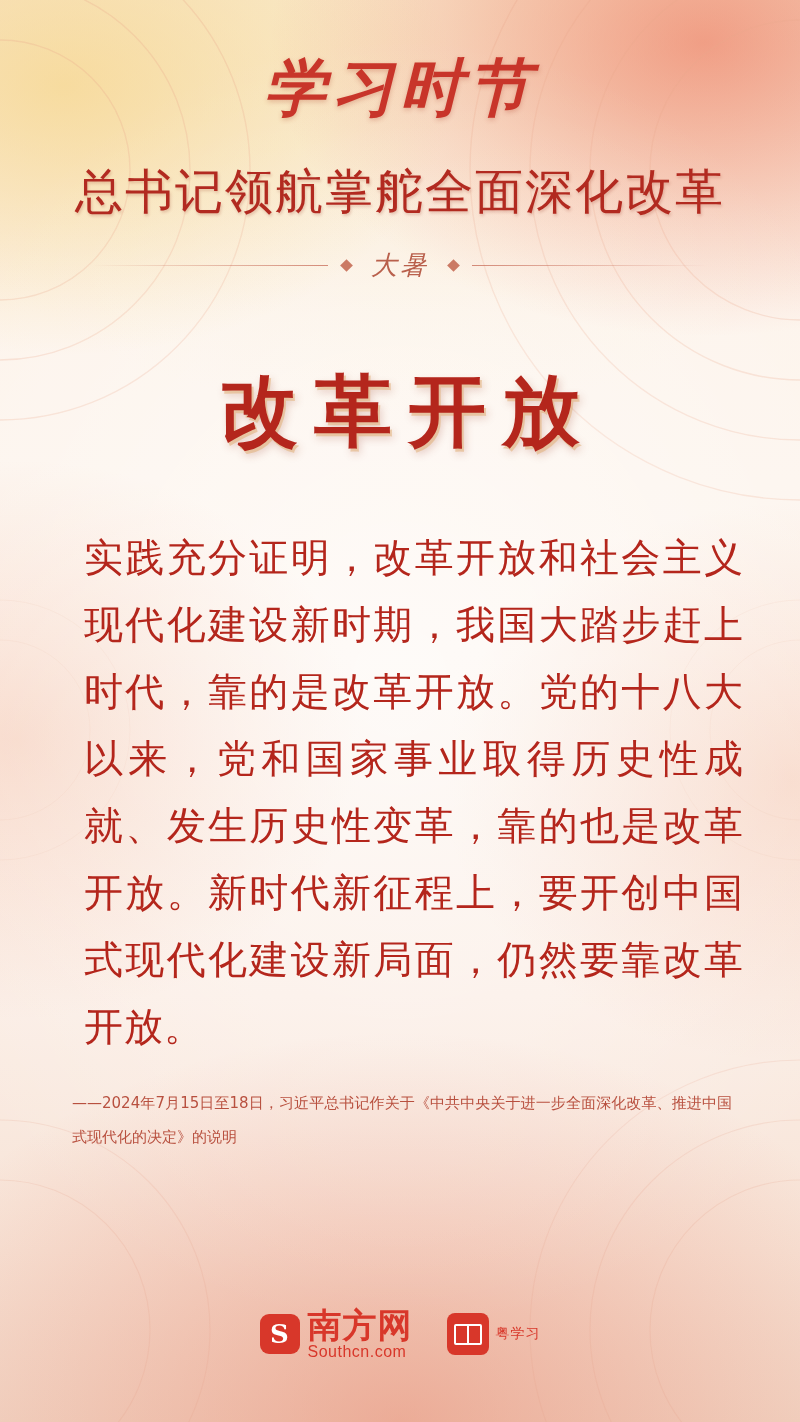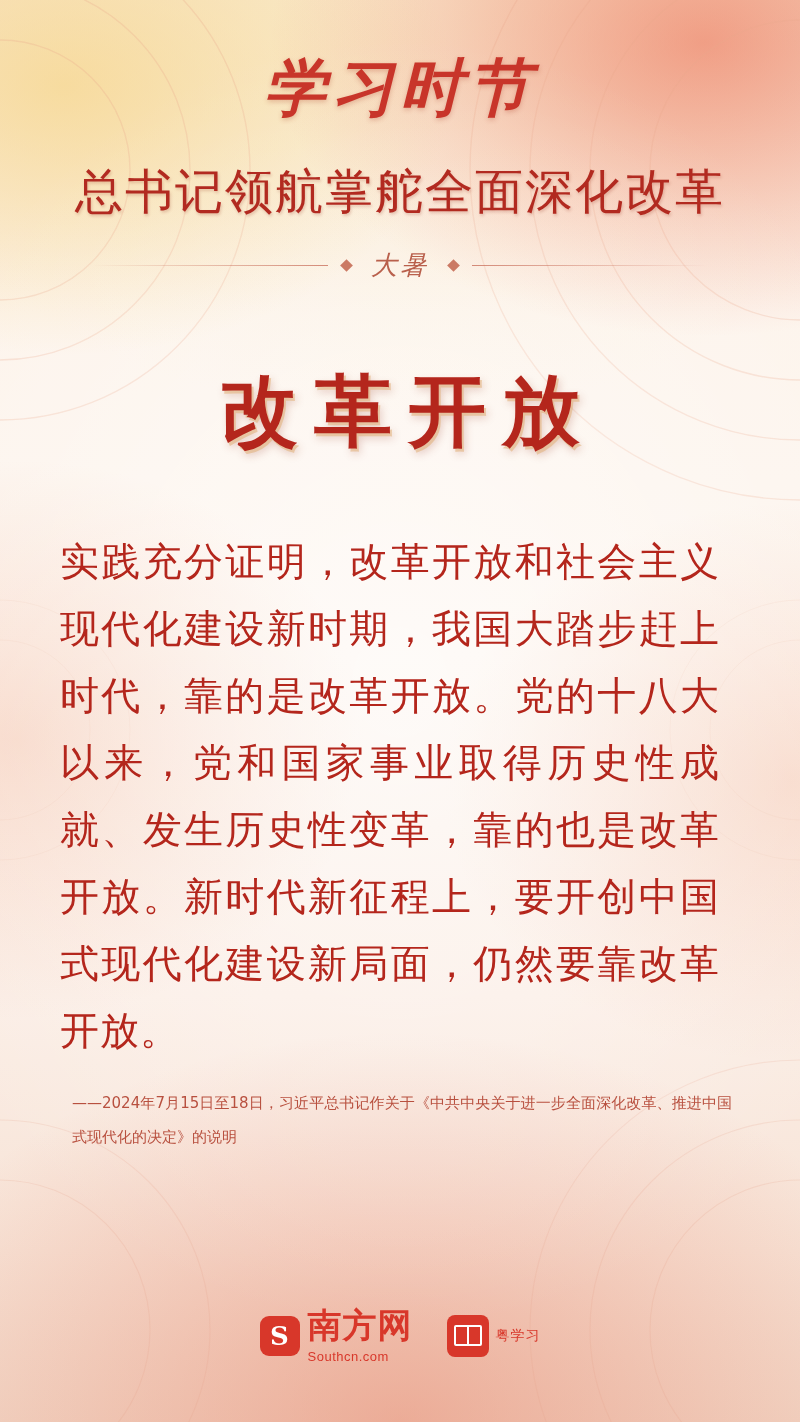--- a/index.html
+++ b/index.html
@@ -132,23 +132,23 @@
     color: #b4261c;
     text-shadow:
       2px 3px 0 rgba(226,176,120,0.55),
       3px 5px 8px rgba(150,60,40,0.25);
   }
 
   
   .quote {
     position: absolute;
     top: 528px;
-    left: 60px;
+    left: 84px;
     width: 660px;
-    font-family: Liberation Serif, serif;
+    font-family: Liberation Mono, monospace;
     font-size: 39px;
     line-height: 67px;
     color: #b4261c;
     letter-spacing: 1px;
     text-align: justify;
     font-weight: 500;
   }
 
   
   .source {
@@ -200,24 +200,24 @@
   }
   .logo-southcn .cn {
     font-family: "DejaVu Serif", "Liberation Serif", serif;
     font-weight: bold;
     font-size: 34px;
     color: #d8372a;
     letter-spacing: 1px;
   }
   .logo-southcn .en {
     font-family: "Liberation Sans", sans-serif;
-    font-size: 13px;
+    font-size: 16px;
     color: #d8372a;
     letter-spacing: 0.5px;
-    margin-top: 8px;
+    margin-top: 2px;
   }
   .logo-yuexuexi {
     display: flex;
     align-items: center;
     gap: 7px;
   }
   .logo-yuexuexi .mark {
     width: 42px;
     height: 42px;
     border-radius: 8px;

